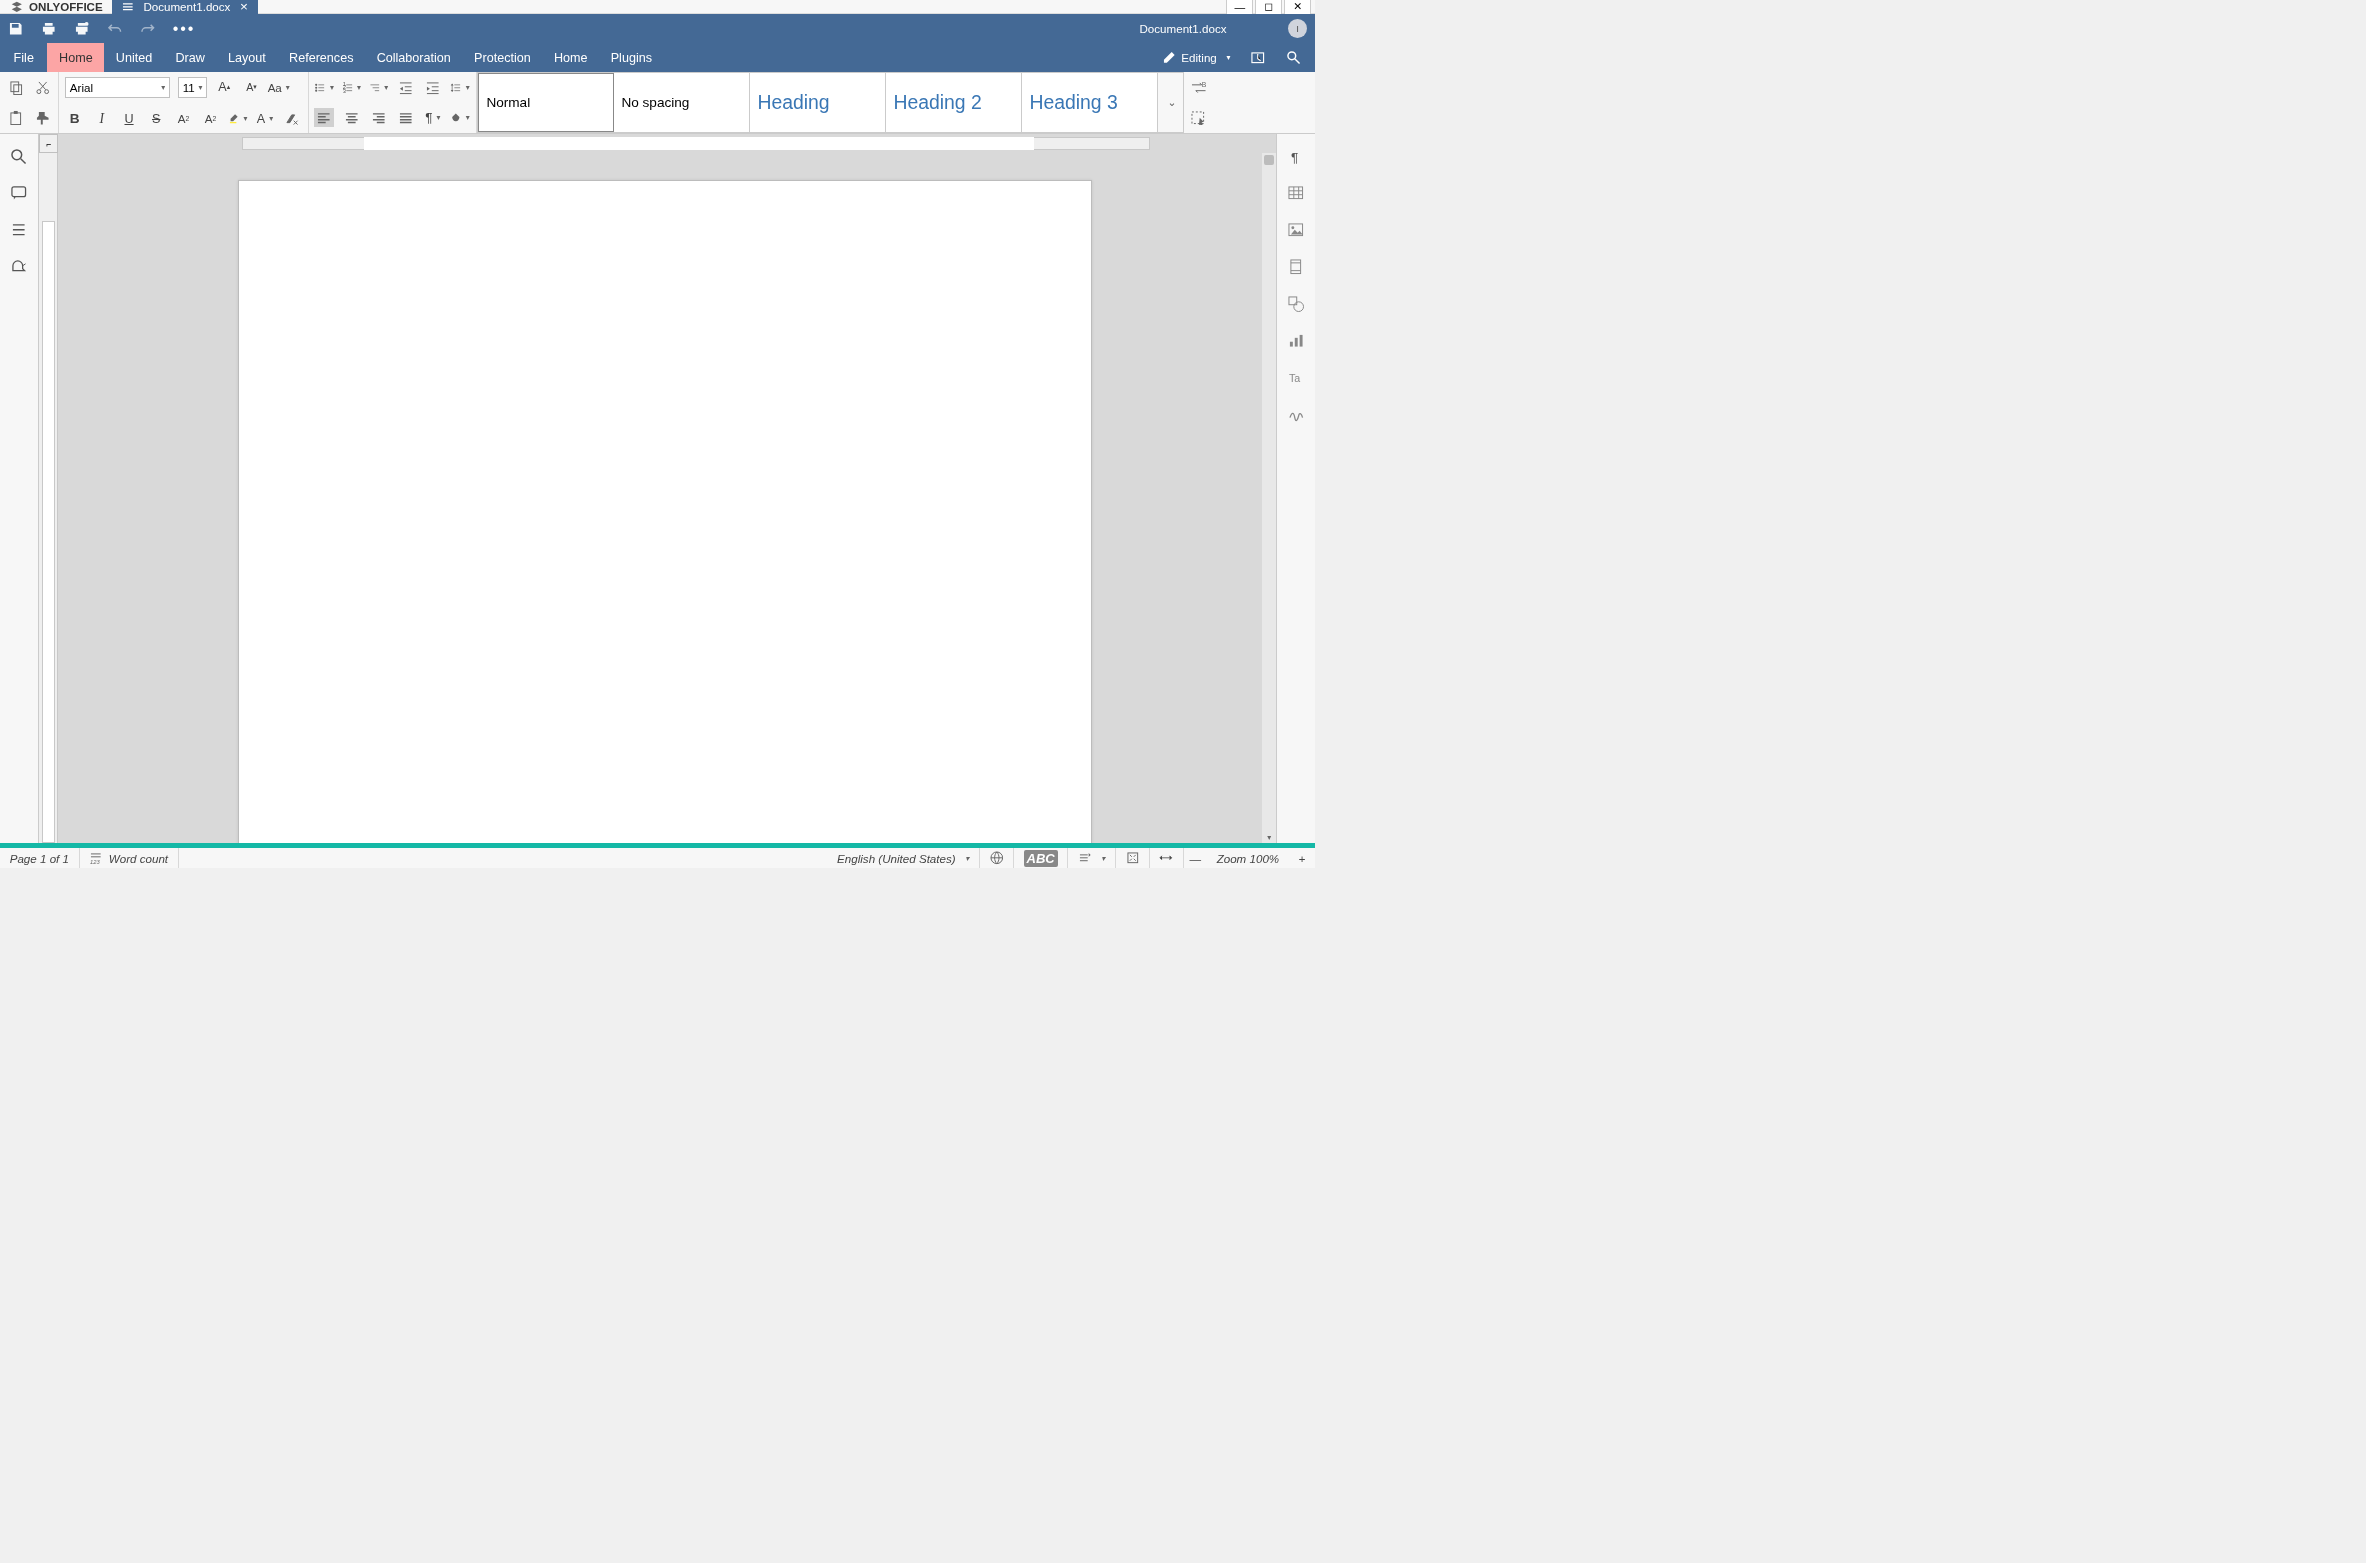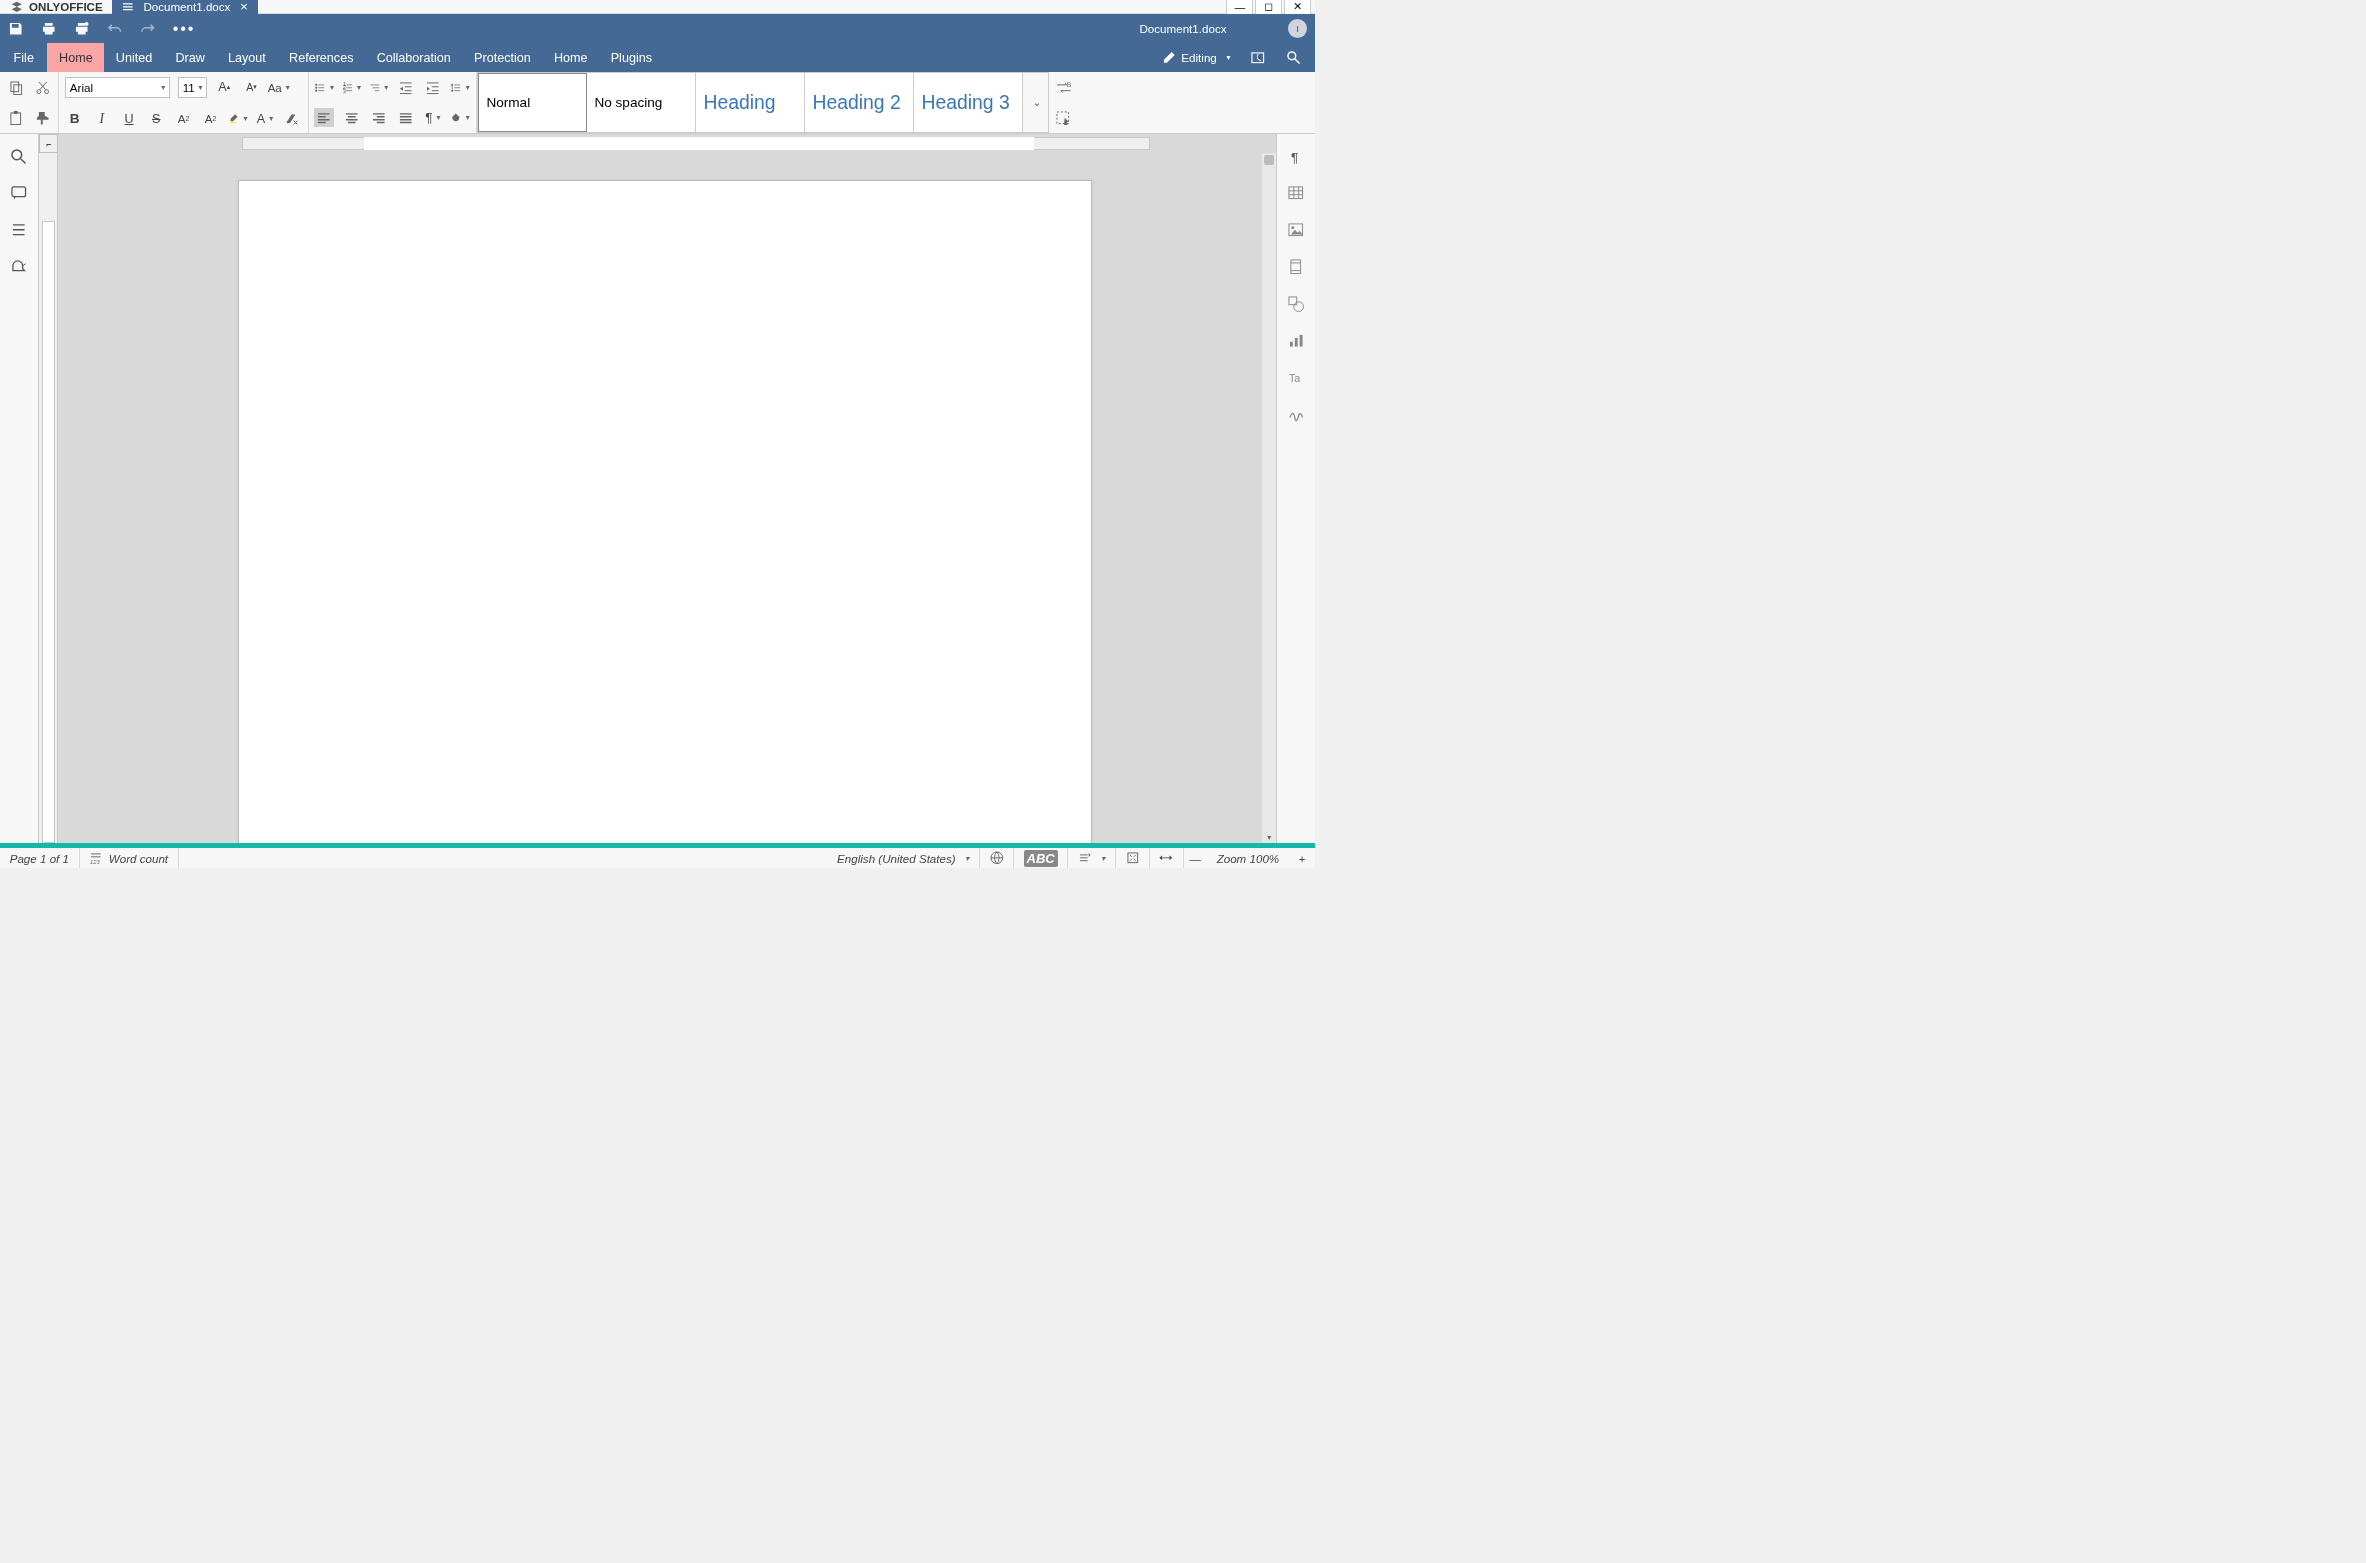--- a/index.html
+++ b/index.html
@@ -34,21 +34,21 @@
 
 .ribbon { height: 62px; background: #f7f7f7; border-bottom: 1px solid #cbcbcb; display: flex; align-items: stretch; }
 .ribbon-group { display: flex; flex-direction: column; justify-content: center; padding: 3.9px 5.8px; border-right: 1px solid #d8d8d8; gap: 11px; }
 .ribbon-row { display: flex; align-items: center; gap: 7.8px; }
 .r-btn { width: 19.4px; height: 19.4px; display: flex; align-items: center; justify-content: center; cursor: pointer; color: #444; }
 .font-select { height: 21.3px; border: 1px solid #c0c0c0; background: white; font-size: 11.6px; padding: 0 3.9px; display: flex; align-items: center; justify-content: space-between; }
 .font-name { width: 105px; }
 .font-size { width: 29px; }
 .caret { font-size: 7.8px; color: #666; margin-left: 3.9px; }
 .style-gallery { display: flex; align-items: stretch; border: 1px solid #cbcbcb; }
-.style-item { width: 109px; border-right: 1px solid #cbcbcb; display: flex; align-items: center; padding-left: 7.8px; font-size: 13.6px; cursor: pointer; background: white; }
+.style-item { width: 136px; border-right: 1px solid #cbcbcb; display: flex; align-items: center; padding-left: 7.8px; font-size: 13.6px; cursor: pointer; background: white; }
 .style-item.selected { border: 1.9px solid #888; }
 .style-item.heading { color: #3a77b5; font-size: 19.4px; font-weight: normal; overflow: hidden; white-space: nowrap; }
 .style-expand { width: 25px; display: flex; align-items: center; justify-content: center; background: #f7f7f7; }
 
 
 .main { flex: 1; display: flex; overflow: hidden; }
 .left-sidebar { width: 39px; background: #f7f7f7; border-right: 1px solid #cbcbcb; display: flex; flex-direction: column; align-items: center; gap: 19.4px; padding-top: 13.6px; }
 .sb-icon { width: 17.5px; height: 17.5px; cursor: pointer; color: #555; }
 .right-sidebar { width: 39px; background: #f7f7f7; border-left: 1px solid #cbcbcb; display: flex; flex-direction: column; align-items: center; gap: 19.4px; padding-top: 13.6px; }
 .editor-area { flex: 1; background: #d9d9d9; position: relative; display: flex; flex-direction: column; }

